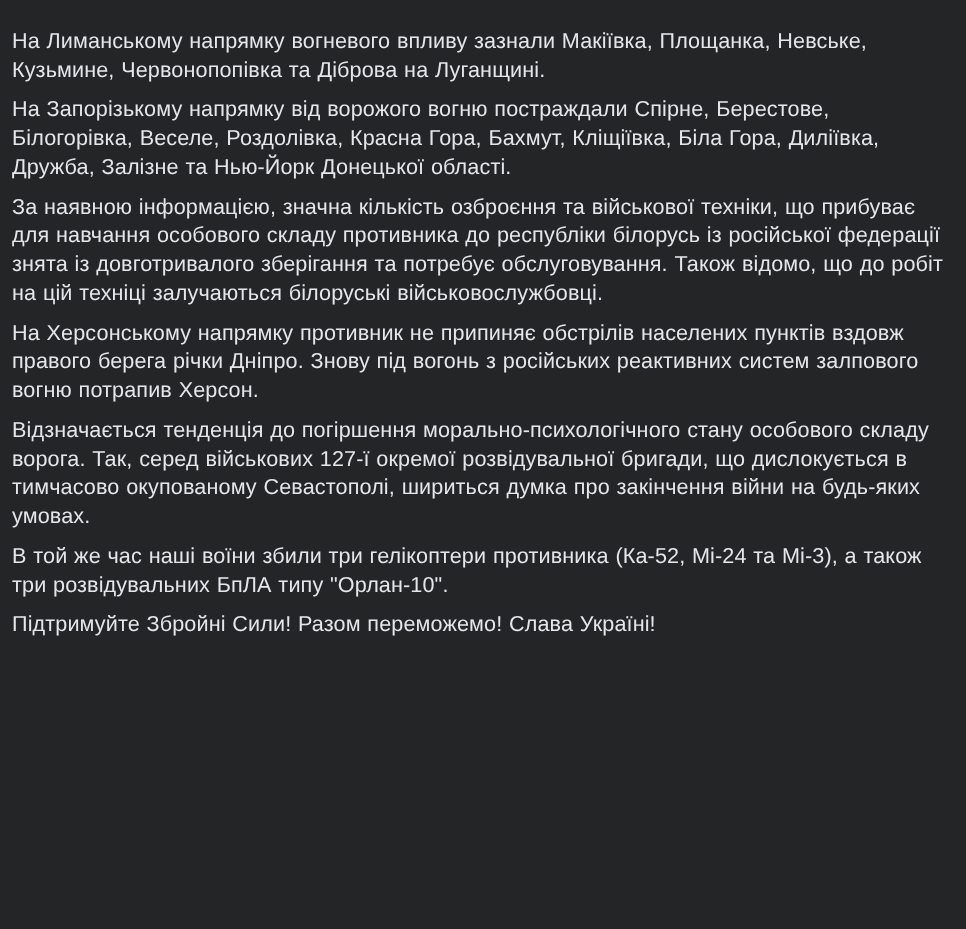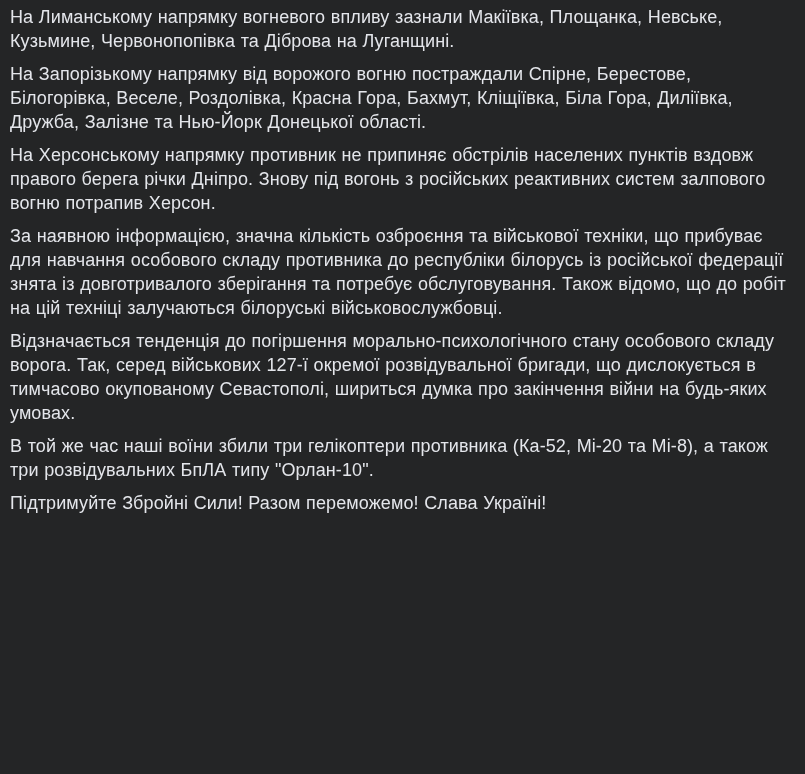--- a/index.html
+++ b/index.html
@@ -13,39 +13,39 @@
     background: var(--bg);
   }
   .post-wrap {
     width: 805px;
     height: 774px;
     background: var(--bg);
     color: var(--fg);
     font-family: "Liberation Sans", "DejaVu Sans", sans-serif;
     font-size: 18px;
     line-height: 24px;
-    padding: 5px 12px 6px 10px;
+    padding: 22px 12px 6px 10px;
     overflow: hidden;
     -webkit-font-smoothing: antialiased;
   }
   .post-body p {
     margin: 0 0 9px 0;
     padding: 0;
     font-weight: 400;
     letter-spacing: 0.1px;
     word-spacing: 0.5px;
   }
   .post-body p:last-child { margin-bottom: 0; }
 </style>
 </head>
 <body>
 
 <div class="post-wrap">
   <div class="post-body">
       <p>На Лиманському напрямку вогневого впливу зазнали Макіївка, Площанка, Невське, Кузьмине, Червонопопівка та Діброва на Луганщині.</p>
       <p>На Запорізькому напрямку від ворожого вогню постраждали Спірне, Берестове, Білогорівка, Веселе, Роздолівка, Красна Гора, Бахмут, Кліщіївка, Біла Гора, Диліївка, Дружба, Залізне та Нью-Йорк Донецької області.</p>
+      <p>За наявною інформацією, значна кількість озброєння та військової техніки, що прибуває для навчання особового складу противника до республіки білорусь із російської федерації знята із довготривалого зберігання та потребує обслуговування. Також відомо, що до робіт на цій техніці залучаються білоруські військовослужбовці.</p>
       <p>На Херсонському напрямку противник не припиняє обстрілів населених пунктів вздовж правого берега річки Дніпро. Знову під вогонь з російських реактивних систем залпового вогню потрапив Херсон.</p>
-      <p>За наявною інформацією, значна кількість озброєння та військової техніки, що прибуває для навчання особового складу противника до республіки білорусь із російської федерації знята із довготривалого зберігання та потребує обслуговування. Також відомо, що до робіт на цій техніці залучаються білоруські військовослужбовці.</p>
       <p>Відзначається тенденція до погіршення морально-психологічного стану особового складу ворога. Так, серед військових 127-ї окремої розвідувальної бригади, що дислокується в тимчасово окупованому Севастополі, шириться думка про закінчення війни на будь-яких умовах.</p>
-      <p>В той же час наші воїни збили три гелікоптери противника (Ка-52, Мі-20 та Мі-8), а також три розвідувальних БпЛА типу "Орлан-10".</p>
+      <p>В той же час наші воїни збили три гелікоптери противника (Ка-52, Мі-24 та Мі-3), а також три розвідувальних БпЛА типу "Орлан-10".</p>
       <p>Підтримуйте Збройні Сили! Разом переможемо! Слава Україні!</p>
     </div>
 </div>
 
 </body></html>

